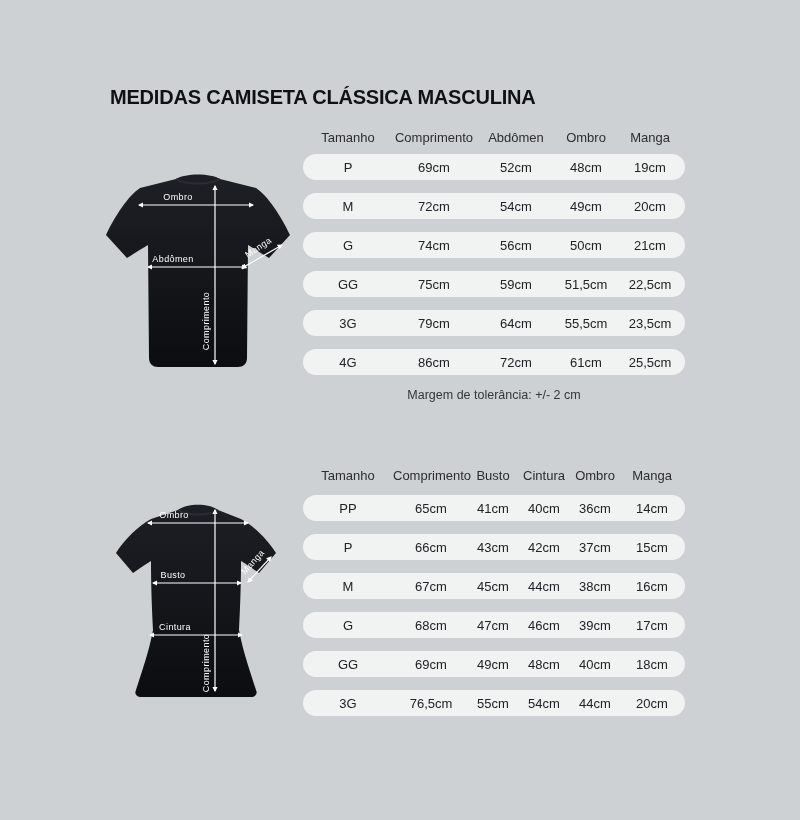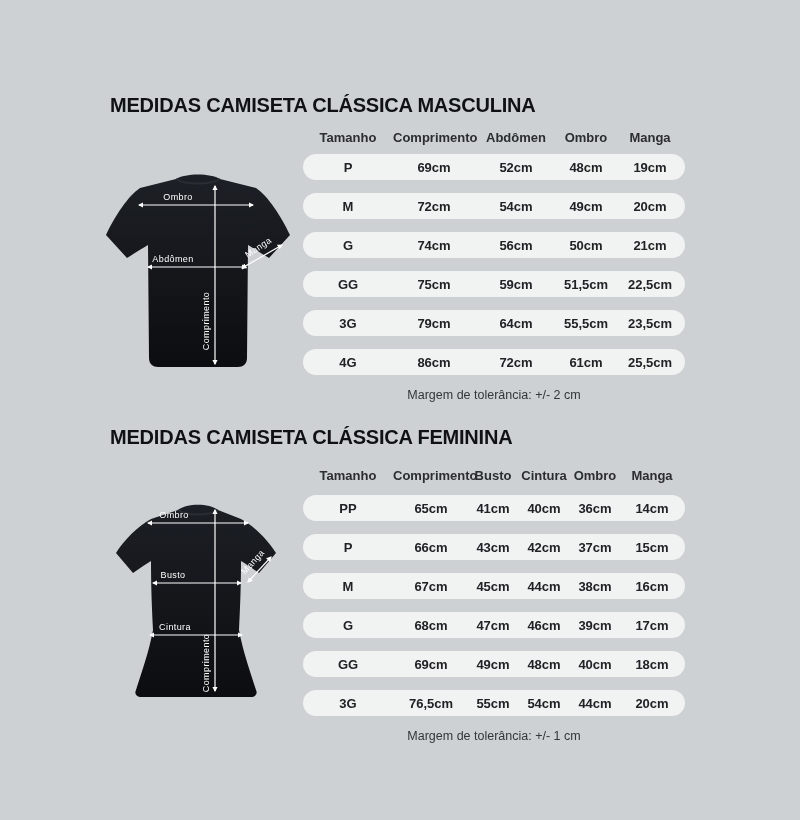--- a/index.html
+++ b/index.html
@@ -11,32 +11,32 @@
     font-family:"Liberation Sans", sans-serif;
   }
   .title{
     position:absolute;
     font-size:20px;
     font-weight:700;
     letter-spacing:-0.2px;
     color:#101114;
     white-space:nowrap;
   }
-  #title-masc{left:110px;top:94px;}
+  #title-masc{left:110px;top:86px;}
   #title-fem{left:110px;top:426px;}
 
   .shirt-wrap{position:absolute;}
   #shirt-masc{left:95px;top:158px;}
   #shirt-fem{left:88px;top:492px;}
 
   .meas-table{position:absolute;width:382px;}
   #table-masc{left:303px;top:125px;}
   #table-fem{left:303px;top:463px;}
 
-  .t-head,.t-row{display:grid;align-items:center;font-weight:bold;}
+  .t-head,.t-row{display:grid;align-items:center;}
   .masc .t-head,.masc .t-row{grid-template-columns:90px 82px 82px 58px 70px;}
   .fem  .t-head,.fem  .t-row{grid-template-columns:90px 76px 48px 54px 48px 66px;}
 
   .t-head{height:24px;}
   .t-hcell{
     text-align:center;
     font-size:13px;
     color:#2b2d2f;
   }
   .t-body{margin-top:5px;}
@@ -153,21 +153,20 @@
           <div class="t-cell">4G</div>
           <div class="t-cell">86cm</div>
           <div class="t-cell">72cm</div>
           <div class="t-cell">61cm</div>
           <div class="t-cell">25,5cm</div>
         </div>
       </div>
     <div class="tolerance">Margem de tolerância: +/- 2 cm</div>
   </div>
 
-  <div class="title" id="title-fem">MEDIDAS CAMISETA CLÁSSICA FEMININA</div>
 
   <div class="shirt-wrap" id="shirt-fem">
     <svg width="222" height="235" viewBox="0 0 222 235">
       <defs>
         <linearGradient id="gf" x1="0" y1="0" x2="0" y2="1">
           <stop offset="0" stop-color="#1c1f25"></stop>
           <stop offset="1" stop-color="#0c0d10"></stop>
         </linearGradient>
         <marker id="arrB" viewBox="0 0 10 10" refX="8" refY="5" markerWidth="4.5" markerHeight="4.5" orient="auto-start-reverse">
           <path d="M0,0 L10,5 L0,10 z" fill="#ffffff"></path>
@@ -242,16 +241,15 @@
         </div>
         <div class="t-row">
           <div class="t-cell">3G</div>
           <div class="t-cell">76,5cm</div>
           <div class="t-cell">55cm</div>
           <div class="t-cell">54cm</div>
           <div class="t-cell">44cm</div>
           <div class="t-cell">20cm</div>
         </div>
       </div>
-    <div class="tolerance fem-tol">Margem de tolerância: +/- 1 cm</div>
   </div>
 
 </div>
 
 </body></html>

